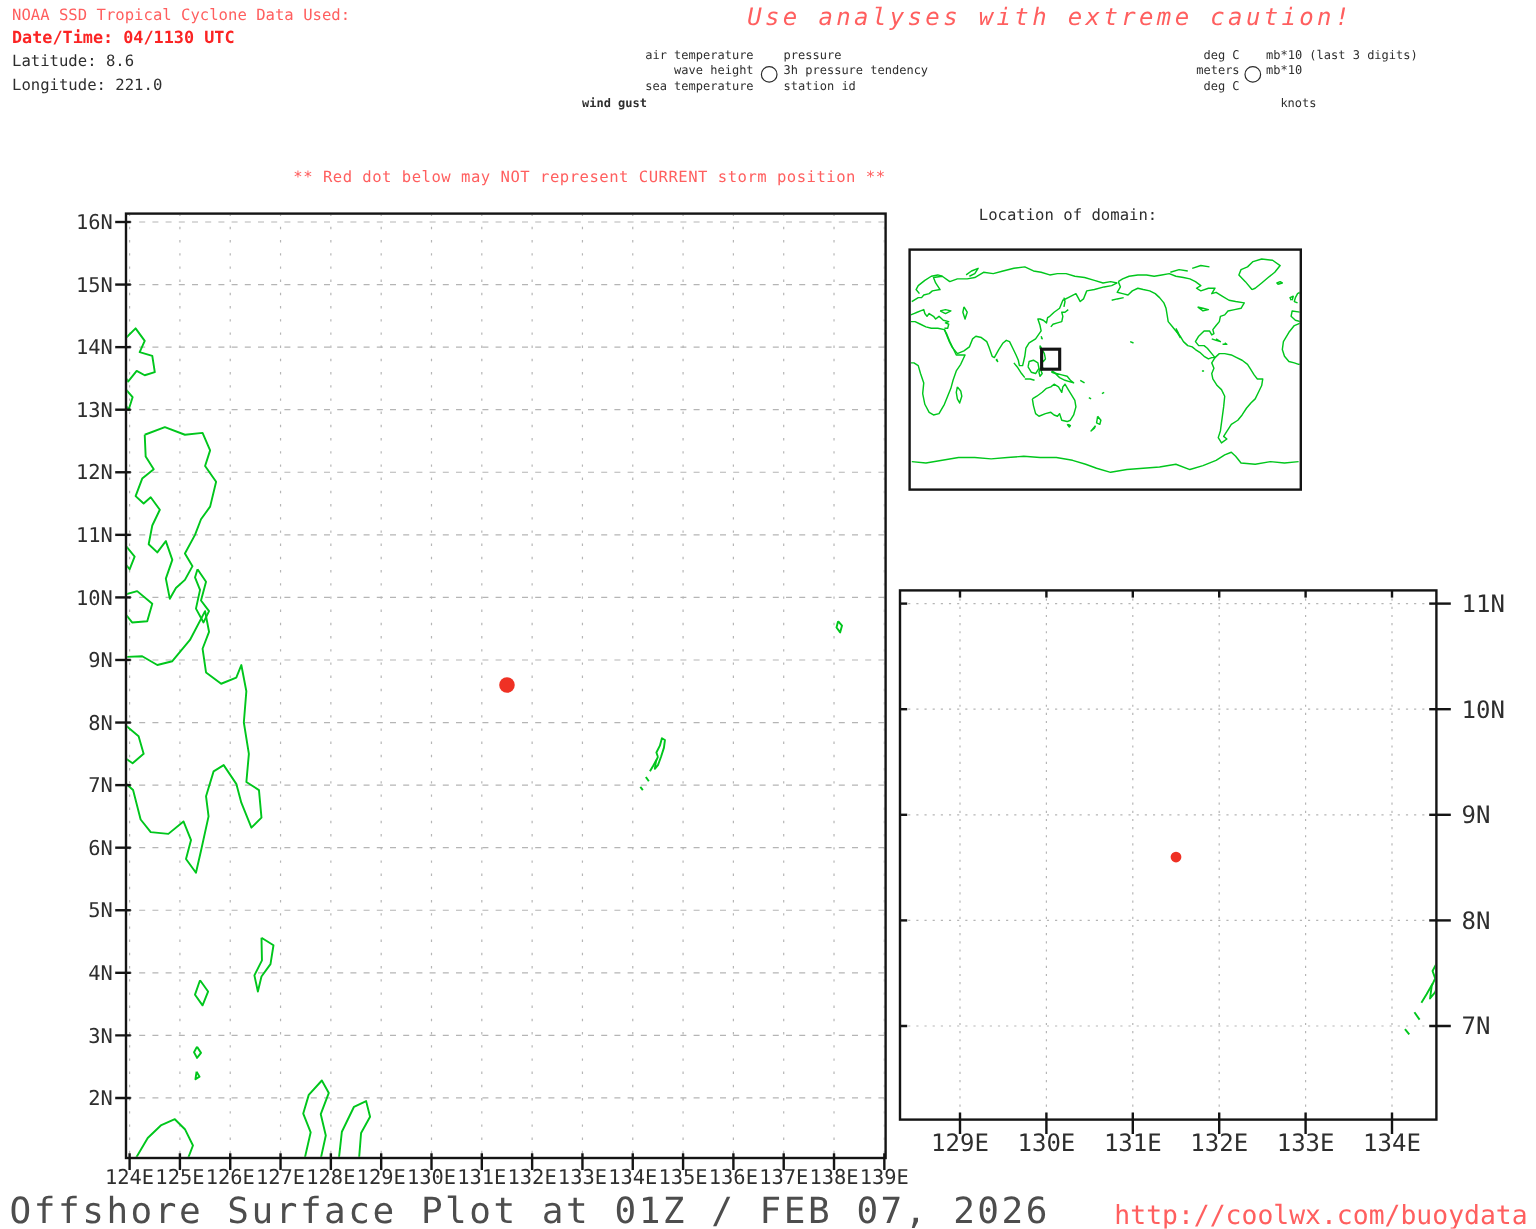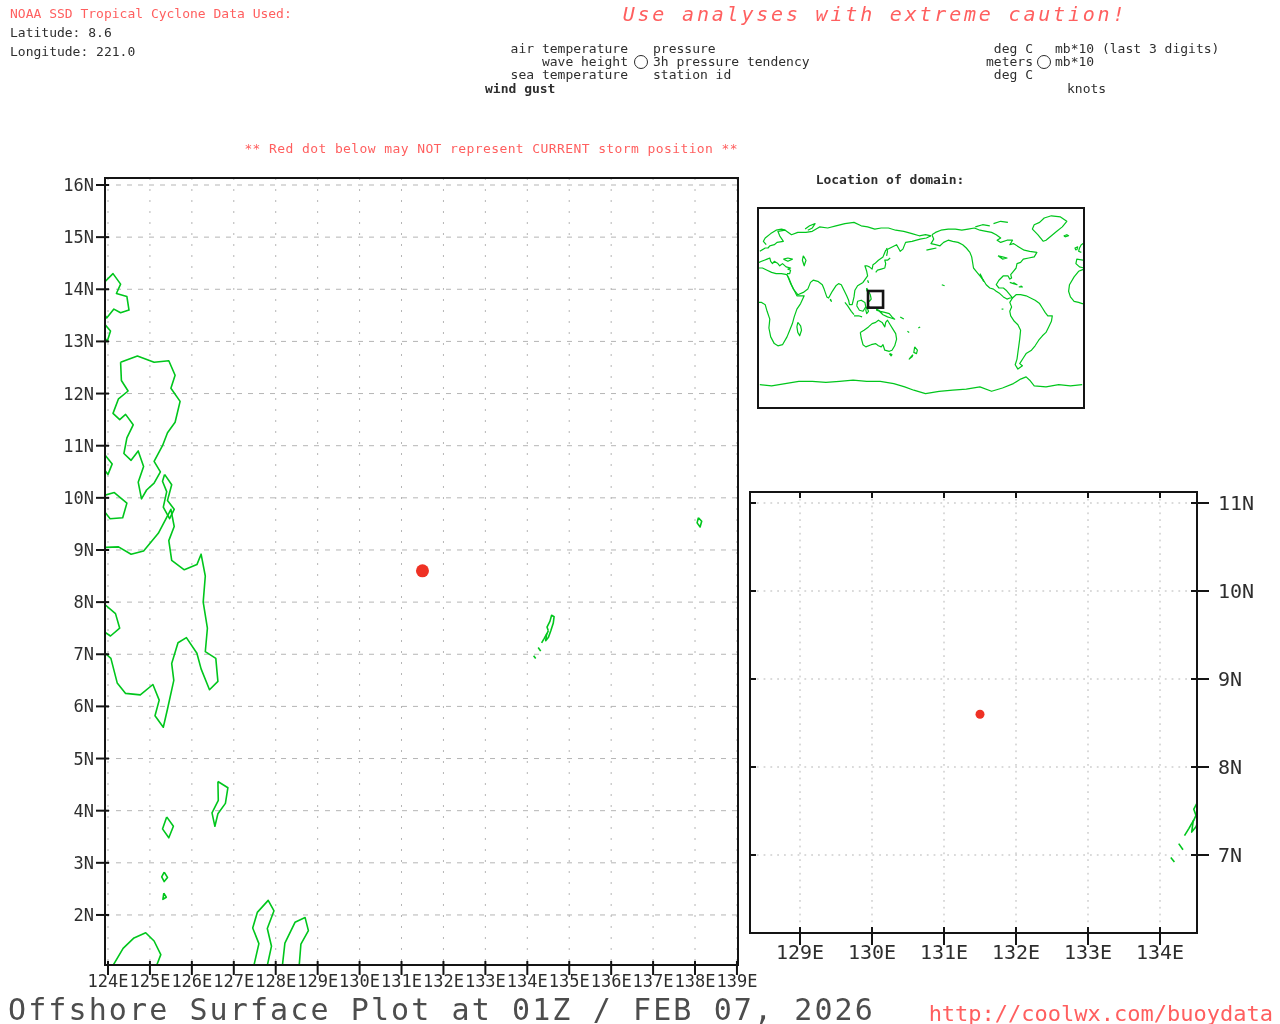--- a/index.html
+++ b/index.html
@@ -4,32 +4,32 @@
 <style>
   html,body{margin:0;padding:0;background:#fff;}
   .page{position:relative;width:1280px;height:1024px;background:#fff;overflow:hidden;
         font-family:"DejaVu Sans Mono",monospace;color:var(--dark,#2e2e2e);}
   #plots{position:absolute;left:0;top:0;}
   .hdr{position:absolute;left:10px;top:4px;font-size:13px;line-height:19.2px;white-space:nowrap;}
   .salmon{color:var(--salmon,#ff5f5f);}
   .boldred{color:var(--alert,#fb2323);font-weight:bold;font-size:14px;}
   .caution{position:absolute;left:575px;top:2px;width:600px;text-align:center;font-size:20px;
            letter-spacing:2.8px;color:var(--salmon,#ff5f5f);white-space:nowrap;font-style:italic;}
-  .legend{position:absolute;display:grid;grid-auto-rows:13.2px;font-size:13px;
+  .legend{position:absolute;display:grid;grid-auto-rows:13.2px;font-size:10px;
           color:var(--dark,#2e2e2e);white-space:nowrap;}
   #legend-fields{left:505px;top:41px;grid-template-columns:123px 25px 185px;}
   #legend-units{left:910px;top:41px;grid-template-columns:123px 22px 190px;}
   .c1{text-align:right;}
   .c3{text-align:left;}
   .r4a{grid-column:1/4;text-align:left;transform:translateX(-20px);font-weight:bold;}
   .r4b{grid-column:2/4;text-align:left;transform:translateX(2px);margin-left:32px;}
   .circ{width:12px;height:12px;border:1.6px solid #2b2b2b;border-radius:50%;display:block;margin:1px auto 0;}
   .warning{position:absolute;left:105px;top:141px;width:633px;text-align:right;font-size:13px;
            letter-spacing:.4px;color:var(--salmon,#ff5f5f);white-space:nowrap;}
-  .inset-title{position:absolute;left:770px;top:172px;width:240px;text-align:center;font-size:13px;font-weight:bold;}
+  .inset-title{position:absolute;left:770px;top:172px;width:240px;text-align:center;font-size:13px;}
   .footer-title{position:absolute;left:8px;top:992px;font-size:30px;letter-spacing:2.1px;
                 color:var(--gray,#4d4d4d);white-space:nowrap;}
   .footer-url{position:absolute;right:7px;top:1001px;font-size:22px;color:var(--salmon,#ff5f5f);
               text-decoration:none;white-space:nowrap;}
   svg text{font-family:"DejaVu Sans Mono",monospace;fill:#2e2e2e;}
 </style>
 </head>
 <body>
 
 <div class="page">
@@ -272,20 +272,21 @@
           <path d="M1001.6,309.1 L1003.4,309.1" fill="none" stroke="#00c61c" stroke-width="1.2" stroke-linejoin="round"></path>
           <path d="M926.4,250.2 L931.0,249.1 L936.4,248.0" fill="none" stroke="#00c61c" stroke-width="1.2" stroke-linejoin="round"></path>
         </g>
         <rect x="758" y="208" width="326" height="200" fill="none" stroke="#141414" stroke-width="2"></rect>
         <rect x="868.0304" y="290.99917" width="15.032960000000003" height="16.666499999999985" fill="none" stroke="#141414" stroke-width="2.6"></rect>
       </g>
     </svg>
 
   <div class="hdr">
     <div class="salmon">NOAA SSD Tropical Cyclone Data Used:</div>
+    <div class="boldred">Date/Time: 04/1130 UTC</div>
     <div>Latitude: 8.6</div>
     <div>Longitude: 221.0</div>
   </div>
 
   <div class="caution">Use analyses with extreme caution!</div>
 
   <div class="legend" id="legend-fields">
     <span class="c1">air temperature</span>
     <span></span>
     <span class="c3">pressure</span>

